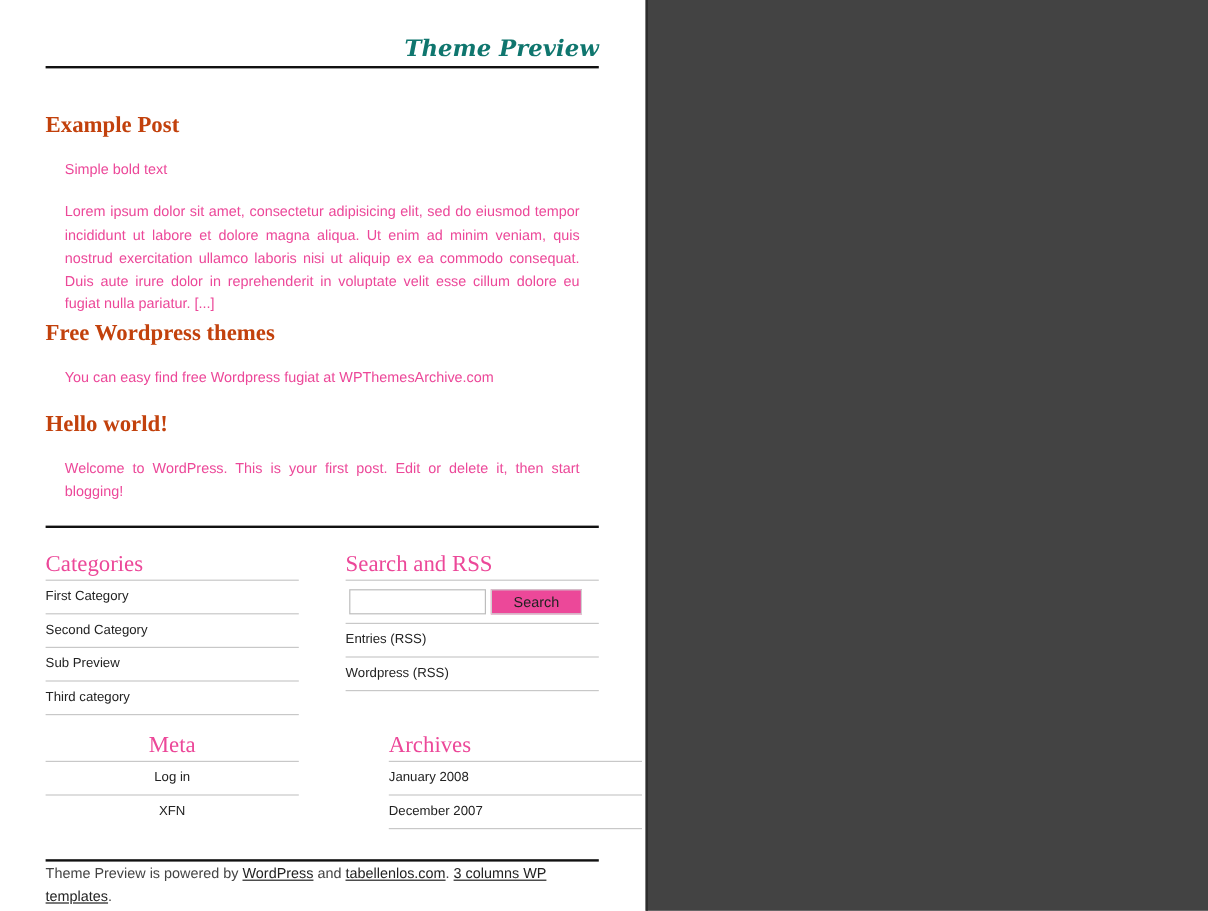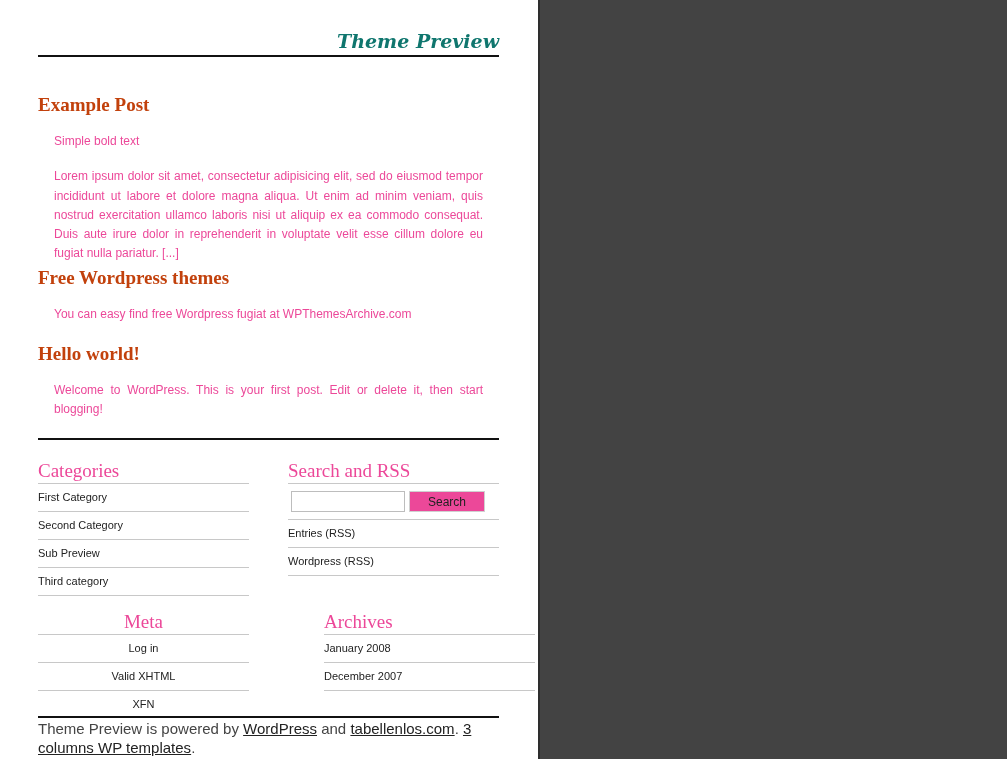--- a/index.html
+++ b/index.html
@@ -11,21 +11,21 @@
   .post-title { font-family:"Liberation Serif", serif; font-size:19px; color:#c2410c; line-height:22px; margin:0; font-weight:bold; }
   .post-body { font-size:12px; line-height:19.3px; color:#ec4899; text-align:justify; margin:16px; }
   .post { position:absolute; left:38px; width:461px; }
   .col { position:absolute; width:211px; }
   .widget-title { font-family:"Liberation Serif", serif; font-size:19px; color:#ec4899; line-height:22px; margin:0; padding-bottom:1px; border-bottom:1px solid #c8c8c8; font-weight:normal; }
   .list-item { font-size:11px; color:#222; height:27px; line-height:27px; border-bottom:1px solid #c8c8c8; cursor:pointer; }
   .list-item.last-noborder { border-bottom:none; }
   .search-row { height:35px; border-bottom:1px solid #c8c8c8; position:relative; }
   .search-input { position:absolute; left:3px; top:7px; width:111px; height:19px; border:1px solid #bdbdbd; padding:0; box-sizing:border-box; width:114px; height:21px; }
   .search-btn { position:absolute; left:121px; top:7px; width:76px; height:21px; background:#ec4899; border:1px solid #d0d0d0; font-size:12px; font-family:"Liberation Sans", sans-serif; color:#222; padding:0; }
-  .footer { position:absolute; left:38px; top:719px; width:461px; font-size:15px; line-height:19px; color:#444; }
+  .footer { position:absolute; left:38px; top:719px; width:461px; font-size:12px; line-height:19px; color:#444; }
   .footer a { color:#222; text-decoration:underline; }
 </style>
 </head>
 <body>
 
 <div class="page">
   <div class="site-title">Theme Preview</div>
   <div class="rule" style="top:55px;"></div>
 
   <div class="post" style="top:94px;">
@@ -60,21 +60,20 @@
       <input class="search-input" type="text" value="" style="">
       <button class="search-btn">Search</button>
     </div>
     <div class="list-item">Entries (RSS)</div>
     <div class="list-item">Wordpress (RSS)</div>
   </div>
 
   <div class="col" style="left:38px; top:611px;text-align:center;">
     <h3 class="widget-title">Meta</h3>
     <div class="list-item">Log in</div>
-    <div class="list-item">Valid XHTML</div>
     <div class="list-item last-noborder">XFN</div>
   </div>
 
   <div class="col" style="left:288px; top:611px;margin-left:36px;">
     <h3 class="widget-title">Archives</h3>
     <div class="list-item">January 2008</div>
     <div class="list-item">December 2007</div>
   </div>
 
   <div class="rule" style="top:716px; height:2px;"></div>

